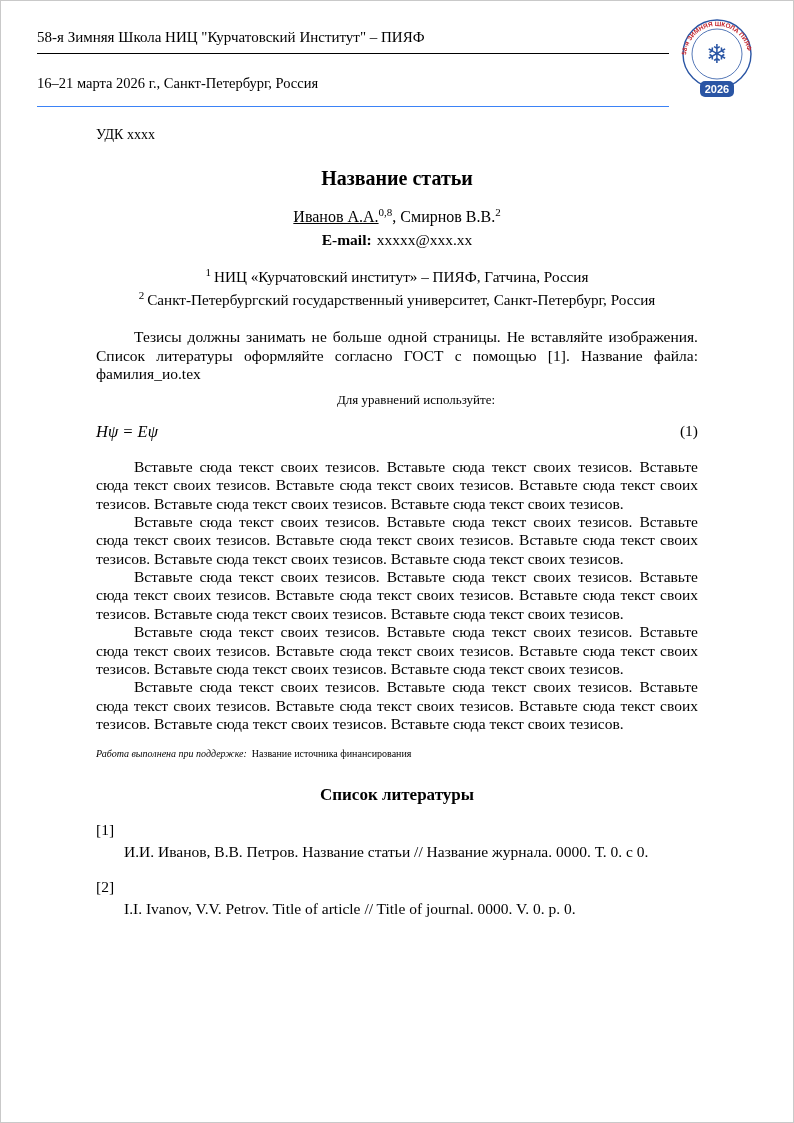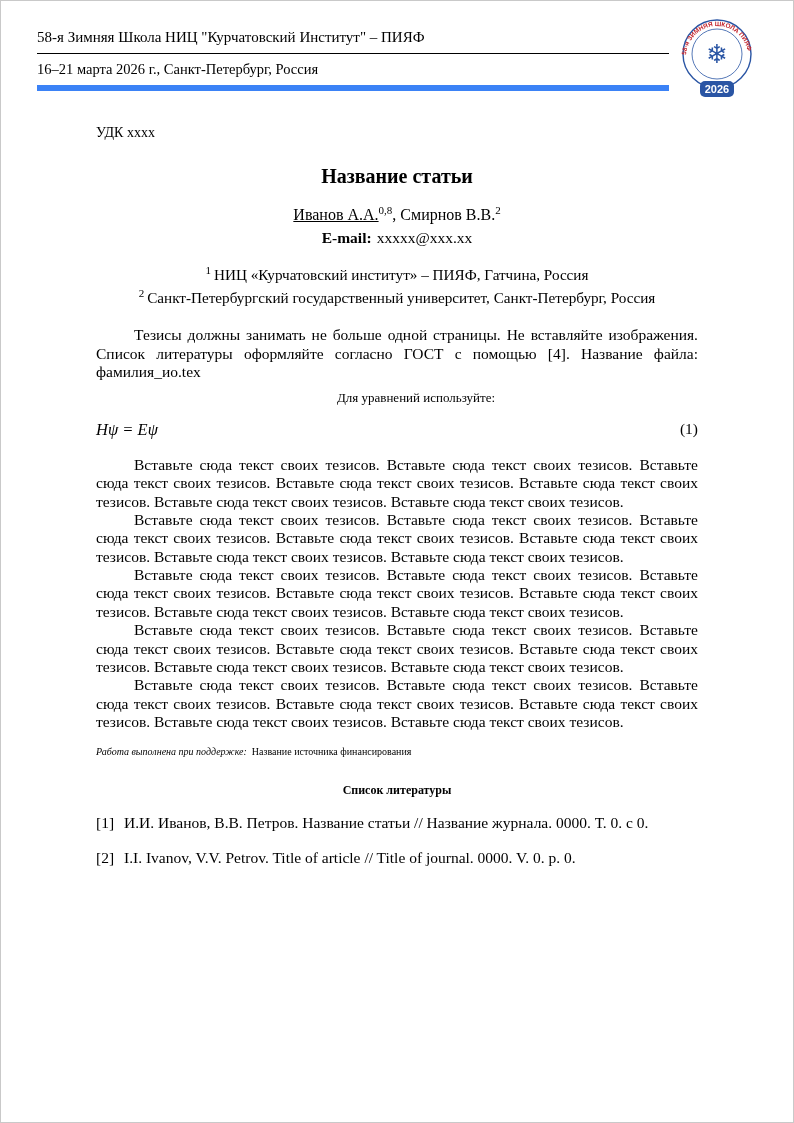--- a/index.html
+++ b/index.html
@@ -9,21 +9,21 @@
     font-family:"Liberation Serif","DejaVu Serif",serif;
     color:#000;position:relative;overflow:hidden;
   }
   
   .header{margin:20px 36px 0 36px;display:flex;align-items:flex-start;}
   .header-text{flex:1 1 auto;min-width:0;padding-top:8px;}
   .header-line1{
     font-size:15px;padding-bottom:7px;border-bottom:1px solid #000;
   }
   .header-line2{
-    font-size:14.5px;padding-top:7px;padding-bottom:7px;border-bottom:6px solid #3b82f6;
+    font-size:14.5px;padding-top:7px;padding-bottom:14px;border-bottom:1px solid #3b82f6;margin-top:14px;
   }
   .logo{flex:0 0 auto;width:80px;height:84px;margin-left:8px;position:relative;top:-4px;}
   .logo svg{display:block;}
   
   .content{margin:0 95px;}
   .udk{font-size:14px;margin:20px 0 0 0;}
   .title{
     font-size:20px;font-weight:bold;text-align:center;margin:24px 0 0 0;
   }
   .authors{font-size:16px;text-align:center;margin:16px 0 0 0;}
@@ -40,27 +40,27 @@
   p.intro{margin-top:18px;}
   p.eq-intro{margin:8px;text-indent:38px;font-size:13px;line-height:1.185;text-align:center;}
   .equation{
     position:relative;text-align:left;margin:15px 0 16px 0;font-size:16.5px;
   }
   .equation .expr{font-style:italic;}
   .equation .eq-num{position:absolute;right:0;top:0;font-style:normal;font-size:15.5px;}
   .funding{font-size:10px;margin:15px 0 0 0;}
   .funding em{font-style:italic;margin-right:5px;}
   .ref-heading{
-    font-size:12px;font-weight:bold;text-align:center;margin:26px 0 0 0;
+    font-size:17px;font-weight:bold;text-align:center;margin:26px 0 0 0;
   }
   .ref-item{
     display:flex;font-size:15.5px;margin-top:15px;line-height:1.25;
   }
   .ref-item .marker{flex:0 0 28px;}
-  .ref-item .ref-text{flex:1 1 auto;}
+  .ref-item .ref-text{flex:1 1 auto;margin-top:22px;}
 </style>
 </head>
 <body>
 
 <div class="page">
 
   <header class="header">
     <div class="header-text">
       <div class="header-line1">58-я Зимняя Школа НИЦ "Курчатовский Институт" – ПИЯФ</div>
       <div class="header-line2">16–21 марта 2026 г., Санкт-Петербург, Россия</div>
@@ -90,21 +90,21 @@
 
     <p class="authors"><span class="u">Иванов А.А.</span><sup>0,8</sup><span>, </span><span>Смирнов В.В.</span><sup>2</sup></p>
 
     <p class="email"><b>E-mail:</b><span>xxxxx@xxx.xx</span></p>
 
     <div class="affiliations">
       <div class="affil"><sup>1</sup><span>НИЦ «Курчатовский институт» – ПИЯФ, Гатчина, Россия</span></div>
       <div class="affil"><sup>2</sup><span>Санкт-Петербургский государственный университет, Санкт-Петербург, Россия</span></div>
     </div>
 
-    <p class="body intro">Тезисы должны занимать не больше одной страницы. Не вставляйте изображения. Список литературы оформляйте согласно ГОСТ с помощью [4]. Название файла: фамилия_ио.tex</p>
+    <p class="body intro">Тезисы должны занимать не больше одной страницы. Не вставляйте изображения. Список литературы оформляйте согласно ГОСТ с помощью [1]. Название файла: фамилия_ио.tex</p>
 
     <p class="eq-intro">Для уравнений используйте:</p>
 
     <div class="equation">
       <span class="expr">Hψ = Eψ</span>
       <span class="eq-num">(1)</span>
     </div>
 
     <p class="body">Вставьте сюда текст своих тезисов. Вставьте сюда текст своих тезисов. Вставьте сюда текст своих тезисов. Вставьте сюда текст своих тезисов. Вставьте сюда текст своих тезисов. Вставьте сюда текст своих тезисов. Вставьте сюда текст своих тезисов.</p>
     <p class="body">Вставьте сюда текст своих тезисов. Вставьте сюда текст своих тезисов. Вставьте сюда текст своих тезисов. Вставьте сюда текст своих тезисов. Вставьте сюда текст своих тезисов. Вставьте сюда текст своих тезисов. Вставьте сюда текст своих тезисов.</p>

